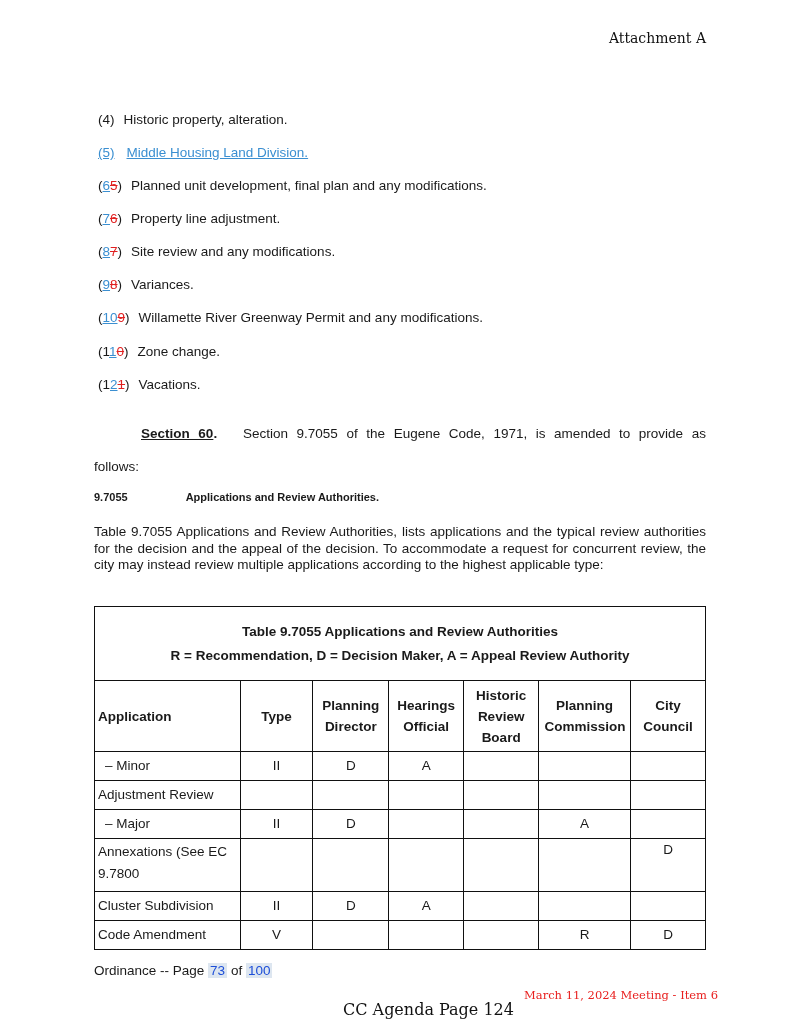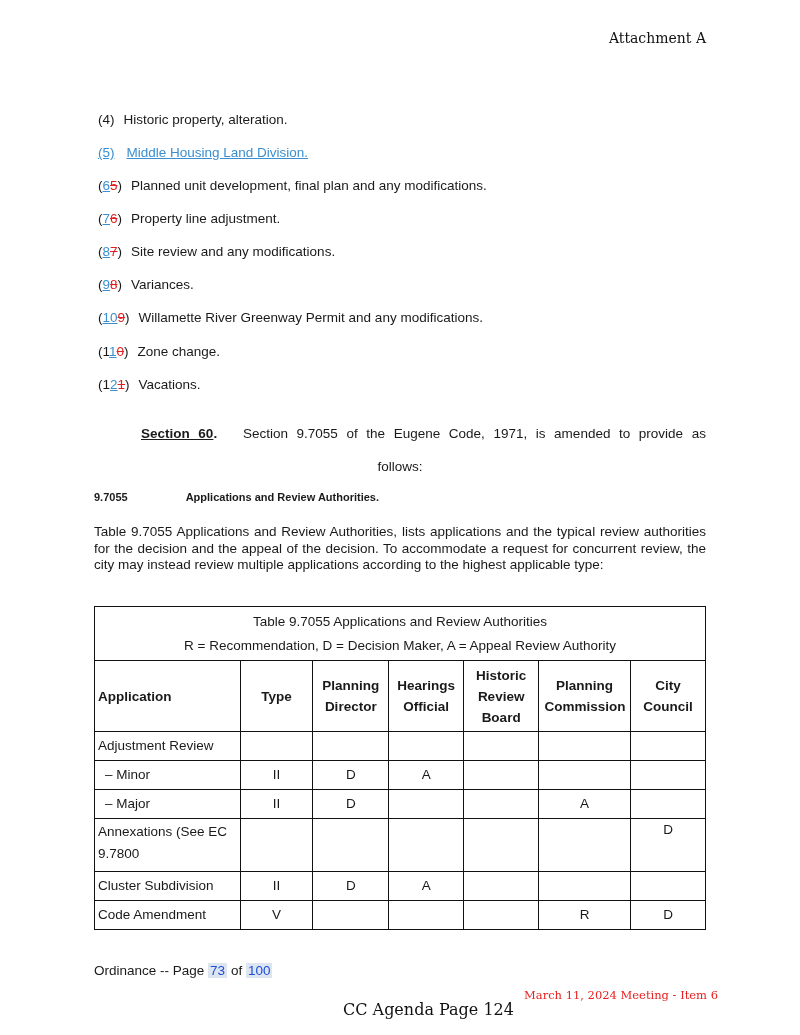--- a/index.html
+++ b/index.html
@@ -6,28 +6,28 @@
   body { width: 800px; height: 1035px; position: relative; overflow: hidden;
          font-family: "Liberation Sans", sans-serif; color: #1a1a1a; }
   .abs { position: absolute; }
   .header { top: 30px; right: 94px; font-family: "DejaVu Serif", "Liberation Serif", serif;
             font-size: 14px; color: #111; }
   .item { left: 98px; font-size: 13.5px; line-height: 18px; white-space: nowrap; }
   .ins { color: #3b8fd1; text-decoration: underline; text-decoration-color: #3b8fd1; }
   .del { color: #e02020; text-decoration: line-through; text-decoration-color: #e02020; }
   .gap { display: inline-block; width: 9px; }
   .gap2 { display: inline-block; width: 12px; }
-  .sec { left: 94px; width: 612px; font-size: 13.5px; line-height: 18px; text-align: center; }
+  .sec { left: 94px; width: 612px; font-size: 13.5px; line-height: 18px; }
   .sec .lead { font-weight: bold; text-decoration: underline; }
   .heading { left: 94px; font-size: 11px; font-weight: bold; white-space: nowrap; }
   .para { left: 94px; width: 612px; font-size: 13.5px; line-height: 16.5px; text-align: justify; }
   table { position: absolute; left: 94px; top: 606px; width: 612px; border-collapse: collapse;
           font-size: 13.5px; }
   td, th { border: 1px solid #111; padding: 0 3px; }
-  .caption-row td { text-align: center; font-weight: normal; height: 53px; line-height: 24px; padding: 0; }
+  .caption-row td { text-align: center; font-weight: bold; height: 53px; line-height: 24px; padding: 10px; }
   th { font-weight: bold; text-align: center; height: 70px; line-height: 21px; }
   th.first { text-align: left; }
   td.cell { text-align: center; height: 28px; line-height: 16px; }
   td.app { text-align: left; height: 28px; line-height: 22px; }
   td.tall { height: 50px; vertical-align: top; padding-top: 2px; }
   td.indent { padding-left: 10px; }
   .footer-left { left: 94px; top: 963px; font-size: 13.5px; }
   .hl { background: #dde6f0; color: #1d4ed8; padding: 0 2px; }
   .footer-mid { left: 343px; top: 1000px; font-family: "DejaVu Serif", "Liberation Serif", serif; font-size: 16px; color: #111; }
   .footer-right { left: 524px; top: 988px; font-family: "DejaVu Serif", "Liberation Serif", serif; font-size: 11.5px; color: #e8201f; }
@@ -104,33 +104,33 @@
   <tr>
     <th class="first">Application</th>
     <th>Type</th>
     <th><span style="display:inline-block;width:60px">Planning Director</span></th>
     <th><span style="display:inline-block;width:62px">Hearings Official</span></th>
     <th><span style="display:inline-block;width:55px">Historic Review Board</span></th>
     <th><span style="display:inline-block;width:80px">Planning Commission</span></th>
     <th><span style="display:inline-block;width:55px">City Council</span></th>
   </tr>
   <tr>
-    <td class="app">Adjustment Review</td>
-    <td class="cell"></td>
-    <td class="cell"></td>
-    <td class="cell"></td>
+    <td class="app indent">– Minor</td>
+    <td class="cell">II</td>
+    <td class="cell">D</td>
+    <td class="cell">A</td>
     <td class="cell"></td>
     <td class="cell"></td>
     <td class="cell"></td>
   </tr>
   <tr>
-    <td class="app indent">– Minor</td>
-    <td class="cell">II</td>
-    <td class="cell">D</td>
-    <td class="cell">A</td>
+    <td class="app">Adjustment Review</td>
+    <td class="cell"></td>
+    <td class="cell"></td>
+    <td class="cell"></td>
     <td class="cell"></td>
     <td class="cell"></td>
     <td class="cell"></td>
   </tr>
   <tr>
     <td class="app indent">– Major</td>
     <td class="cell">II</td>
     <td class="cell">D</td>
     <td class="cell"></td>
     <td class="cell"></td>

